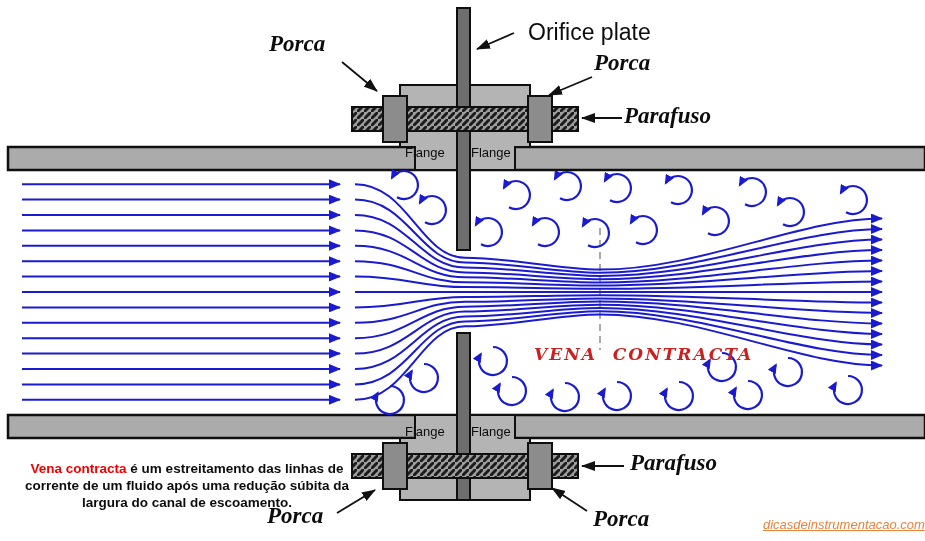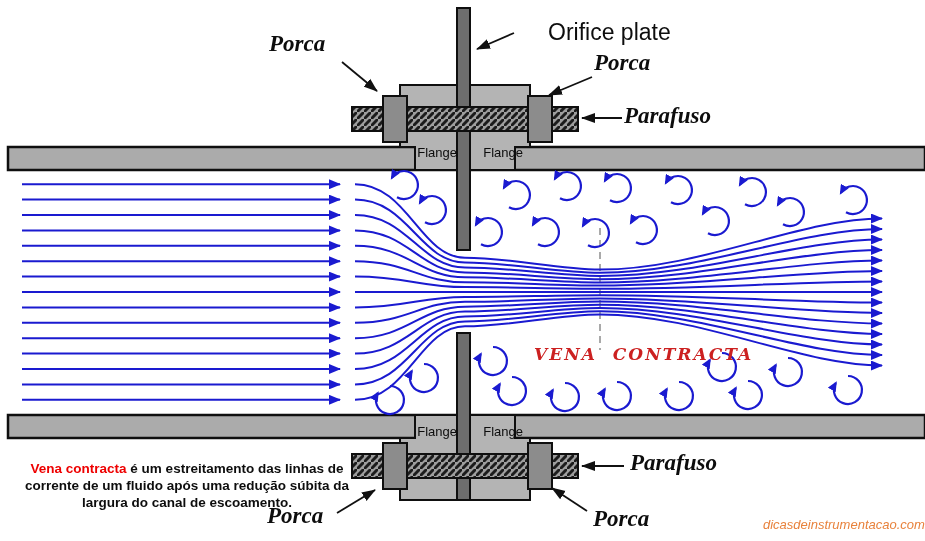--- a/index.html
+++ b/index.html
@@ -19,27 +19,27 @@
   .mblk{fill:#111;}
   .annline{stroke:#111;stroke-width:1.8;}
   .dashline{stroke:#a9a9a9;stroke-width:2;stroke-dasharray:7 5;fill:none;}
 
   
   .lbl{position:absolute;white-space:nowrap;color:#0d0d0d;}
   .serifLbl{font:italic bold 23px "Liberation Serif",serif;}
   .sansLbl{font:23px "Liberation Sans",sans-serif;}
   .small{font:13px "Liberation Sans",sans-serif;}
   .smallB{font:bold 13px "Liberation Sans",sans-serif;}
-  .ctr{text-align:right;}
+  .ctr{text-align:left;}
   .vena{font:italic bold 17px "DejaVu Serif",serif;letter-spacing:2px;word-spacing:8px;
         color:var(--vena_red);}
   .caption{position:absolute;left:16px;top:460px;width:342px;
            font:bold 13.5px "Liberation Sans",sans-serif;line-height:17px;color:#0d0d0d;text-align:center;}
   .caption .term{color:var(--term_red);}
-  .wm{font:italic 13px "Liberation Sans",sans-serif;color:var(--watermark_orange);}
+  .wm{font:italic 13px "Liberation Sans",sans-serif;color:var(--watermark_orange);text-decoration:underline;}
 </style>
 </head>
 <body>
 
 <div class="stage">
 
   <svg width="925" height="541" viewBox="0 0 925 541">
     <defs>
       <pattern id="hatch" patternUnits="userSpaceOnUse" width="7" height="7">
         <rect width="7" height="7" fill="#9d9d9d"></rect>
@@ -154,21 +154,21 @@
       <line class="annline" x1="514" y1="33" x2="477" y2="49" marker-end="url(#aBlk)"></line>
       <line class="annline" x1="342" y1="62" x2="377" y2="91" marker-end="url(#aBlk)"></line>
       <line class="annline" x1="592" y1="77" x2="549" y2="95" marker-end="url(#aBlk)"></line>
       <line class="annline" x1="622" y1="118" x2="582" y2="118" marker-end="url(#aBlk)"></line>
       <line class="annline" x1="624" y1="466" x2="582" y2="466" marker-end="url(#aBlk)"></line>
       <line class="annline" x1="337" y1="513" x2="375" y2="490" marker-end="url(#aBlk)"></line>
       <line class="annline" x1="587" y1="511" x2="552" y2="488" marker-end="url(#aBlk)"></line>
     </g>
   </svg>
 
-  <div class="lbl sansLbl" style="left:548px;top:19px">Orifice plate</div>
+  <div class="lbl sansLbl" style="left:528px;top:19px">Orifice plate</div>
   <div class="lbl serifLbl" style="left:269px;top:31px">Porca</div>
   <div class="lbl serifLbl" style="left:594px;top:50px">Porca</div>
   <div class="lbl serifLbl" style="left:624px;top:103px">Parafuso</div>
   <div class="lbl small ctr" style="left:405px;top:145px;width:52px">Flange</div>
   <div class="lbl small ctr" style="left:471px;top:145px;width:52px">Flange</div>
   <div class="lbl small ctr" style="left:405px;top:424px;width:52px">Flange</div>
   <div class="lbl small ctr" style="left:471px;top:424px;width:52px">Flange</div>
   <div class="lbl vena" style="left:534px;top:344px">VENA CONTRACTA</div>
   <div class="lbl serifLbl" style="left:630px;top:450px">Parafuso</div>
   <div class="lbl serifLbl" style="left:267px;top:503px">Porca</div>

